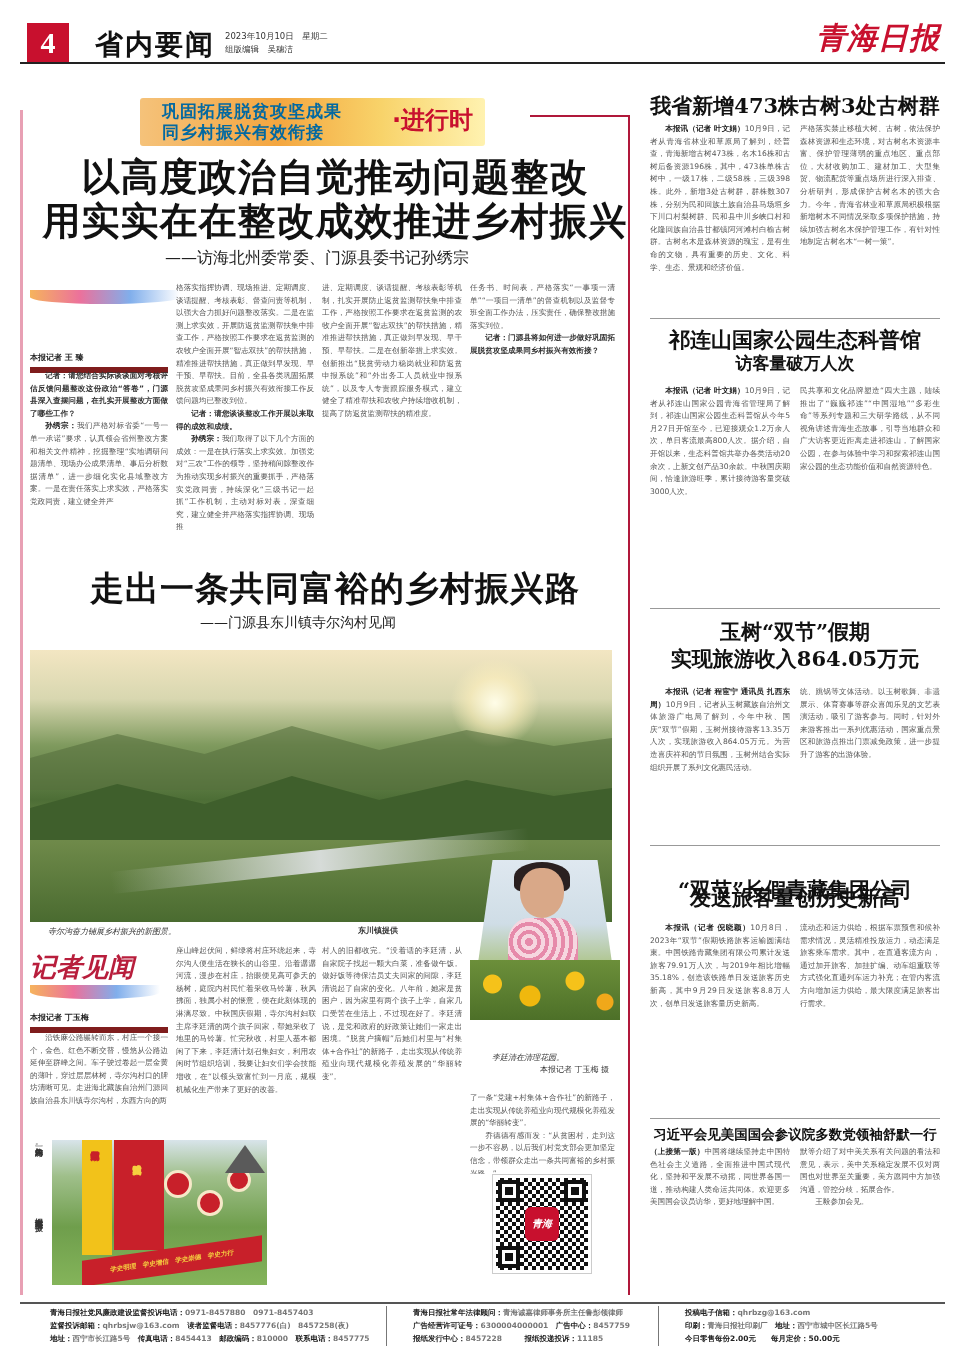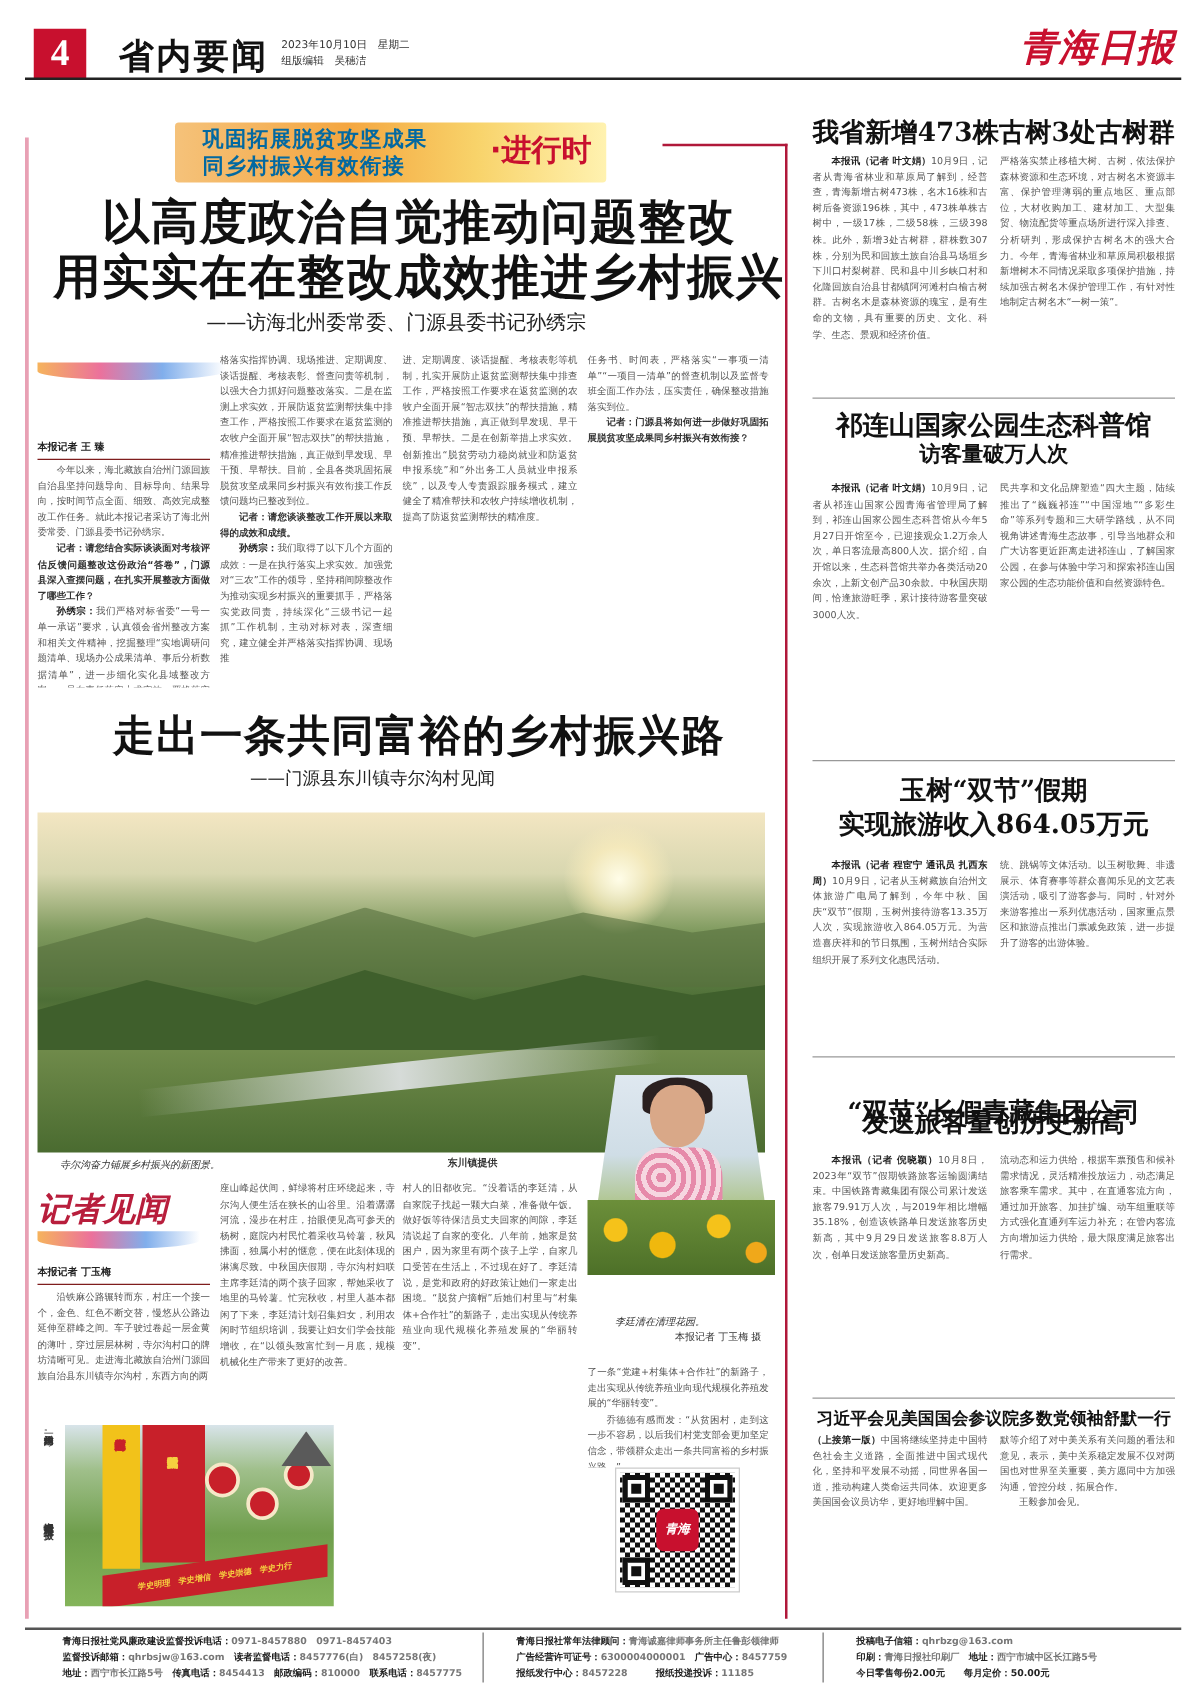--- a/index.html
+++ b/index.html
@@ -17,21 +17,21 @@
   .banner { left: 140px; top: 98px; width: 345px; height: 48px; background: linear-gradient(90deg, #f5c27a, #f4a640 40%, #f8d36a 70%, #fff2b0); border-radius: 3px; }
   .banner-line { left: 162px; font-family: "DejaVu Sans", sans-serif; font-size: 17px; font-weight: bold; color: #0369a1; letter-spacing: 1px; }
   .banner-suffix { left: 392px; top: 104px; font-family: "DejaVu Sans", sans-serif; font-size: 24px; font-weight: bold; color: #c8102e; }
   .box-rule-top { left: 530px; top: 115px; width: 100px; height: 2px; background: #b0183a; }
   .box-rule-right { left: 628px; top: 115px; width: 2px; height: 1180px; background: #b0183a; }
   .h1 { left: 30px; width: 610px; text-align: center; font-family: "DejaVu Serif", serif; font-weight: bold; font-size: 38px; letter-spacing: 1px; color: #111; }
   .sub { font-family: "DejaVu Sans", sans-serif; font-size: 16px; color: #222; }
   .col { font-family: "DejaVu Sans", sans-serif; font-size: 7.6px; line-height: 12.6px; color: #555; text-align: justify; overflow: hidden; }
   .col b { color: #222; }
   .col .q { font-weight: bold; color: #333; }
-  .col-head { font-family: "DejaVu Sans", sans-serif; font-weight: bold; font-size: 8px; color: #222; border-bottom: 1px solid #7f1d1d; padding-bottom: 4px; }
+  .col-head { font-family: "DejaVu Sans", sans-serif; font-weight: bold; font-size: 8px; color: #222; border-bottom: 6px solid #7f1d1d; padding-bottom: 4px; }
   .brush { font-family: "DejaVu Serif", serif; font-style: italic; font-weight: bold; font-size: 28px; color: #b81e3c; }
   .brush-swash { height: 14px; background: linear-gradient(90deg, #f4a640, #e8588a, #6aa0e8, #fff); border-radius: 0 0 50% 50%; opacity: .85; }
   
   .photo-main { left: 30px; top: 650px; width: 582px; height: 272px; background: linear-gradient(180deg, #f3e6c2 0%, #d8d7b0 18%, #7f9a5e 35%, #4d6e36 55%, #6f8a4a 70%, #4a6b30 100%); overflow: hidden; }
   .sun { left: 420px; top: 8px; width: 90px; height: 90px; border-radius: 50%; background: radial-gradient(circle, #fffde8 0%, rgba(255,240,190,.6) 40%, rgba(255,240,190,0) 70%); }
   .ridge { left: 0; width: 582px; height: 80px; background: #56703e; clip-path: polygon(0 60%, 15% 30%, 30% 55%, 45% 20%, 60% 50%, 75% 25%, 90% 45%, 100% 35%, 100% 100%, 0 100%); }
   .river { left: 80px; top: 200px; width: 420px; height: 22px; background: linear-gradient(90deg, rgba(220,225,220,0), #d6dbd8, rgba(220,225,220,0)); transform: rotate(-6deg); }
   .portrait { left: 470px; top: 860px; width: 150px; height: 160px; background: linear-gradient(180deg, #dfe8f0 0%, #cfdde6 40%, #a8c07a 70%, #e6c22a 100%); clip-path: polygon(15% 0, 85% 0, 100% 100%, 0 100%); }
   .portrait-face { left: 520px; top: 868px; width: 44px; height: 50px; border-radius: 45% 45% 50% 50%; background: #d9a888; }
   .portrait-hair { left: 514px; top: 862px; width: 56px; height: 30px; border-radius: 50% 50% 20% 20%; background: #2a2020; }
@@ -77,21 +77,20 @@
 <div class="abs h1" style="top:196px;">用实实在在整改成效推进乡村振兴</div>
 <div class="abs sub" style="left:165px; top:248px;">——访海北州委常委、门源县委书记孙绣宗</div>
 
 <div class="abs" style="left:30px; top:290px; width:150px;">
   <div class="brush-swash"></div>
 </div>
 
 <div class="abs col-head" style="left:30px; top:352px; width:138px;">本报记者 王 臻</div>
 
 <div class="abs col" style="left:30px; top:370px; width:138px; height:180px;">
-  <p style="text-indent:2em">今年以来，海北藏族自治州门源回族自治县坚持问题导向、目标导向、结果导向，按时间节点全面、细致、高效完成整改工作任务。就此本报记者采访了海北州委常委、门源县委书记孙绣宗。</p>
   <p class="q" style="text-indent:2em">记者：请您结合实际谈谈面对考核评估反馈问题整改这份政治“答卷”，门源县深入查摆问题，在扎实开展整改方面做了哪些工作？</p>
   <p style="text-indent:2em"><b>孙绣宗：</b><span>我们严格对标省委“一号一单一承诺”要求，认真领会省州整改方案和相关文件精神，挖掘整理“实地调研问题清单、现场办公成果清单、事后分析数据清单”，进一步细化实化县域整改方案。一是在责任落实上求实效，严格落实党政同责，建立健全并严</span></p>
 </div>
 <div class="abs col" style="left:176px; top:282px; width:138px; height:268px;">
   <p>格落实指挥协调、现场推进、定期调度、谈话提醒、考核表彰、督查问责等机制，以强大合力抓好问题整改落实。二是在监测上求实效，开展防返贫监测帮扶集中排查工作，严格按照工作要求在返贫监测的农牧户全面开展“智志双扶”的帮扶措施，精准推进帮扶措施，真正做到早发现、早干预、早帮扶。目前，全县各类巩固拓展脱贫攻坚成果同乡村振兴有效衔接工作反馈问题均已整改到位。</p>
   <p class="q" style="text-indent:2em">记者：请您谈谈整改工作开展以来取得的成效和成绩。</p>
   <p style="text-indent:2em"><b>孙绣宗：</b><span>我们取得了以下几个方面的成效：一是在执行落实上求实效。加强党对“三农”工作的领导，坚持稍间隙整改作为推动实现乡村振兴的重要抓手，严格落实党政同责，持续深化“三级书记一起抓”工作机制，主动对标对表，深查细究，建立健全并严格落实指挥协调、现场推</span></p>
 </div>
 <div class="abs col" style="left:322px; top:282px; width:140px; height:268px;">
   <p>进、定期调度、谈话提醒、考核表彰等机制，扎实开展防止返贫监测帮扶集中排查工作，严格按照工作要求在返贫监测的农牧户全面开展“智志双扶”的帮扶措施，精准推进帮扶措施，真正做到早发现、早干预、早帮扶。二是在创新举措上求实效。创新推出“脱贫劳动力稳岗就业和防返贫申报系统”和“外出务工人员就业申报系统”，以及专人专责跟踪服务模式，建立健全了精准帮扶和农牧户持续增收机制，提高了防返贫监测帮扶的精准度。</p>

